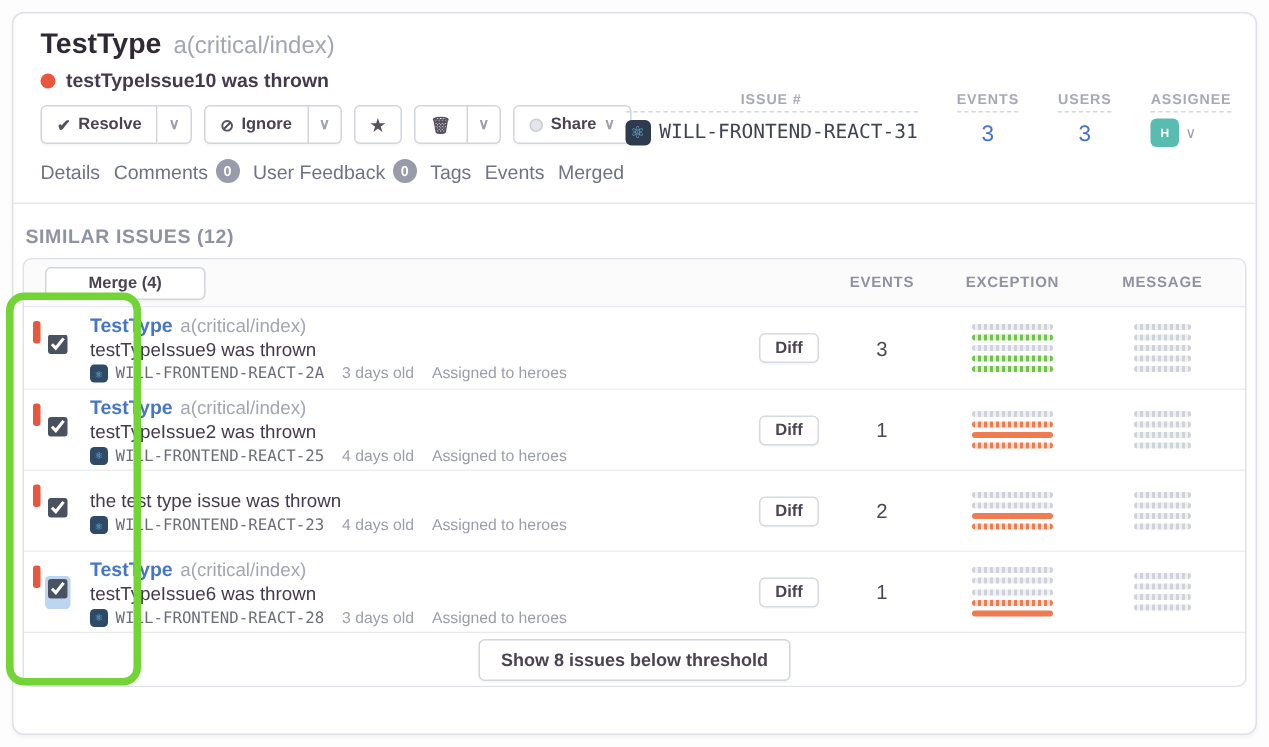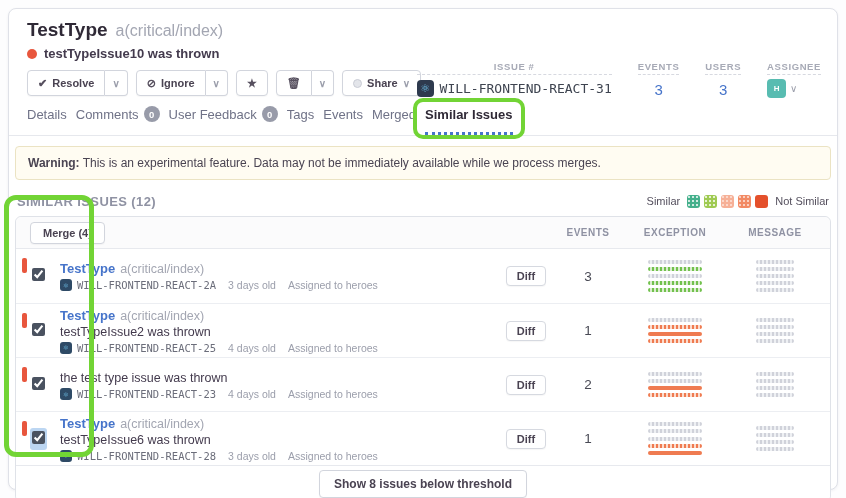--- a/index.html
+++ b/index.html
@@ -49,21 +49,21 @@
   .legend { display:flex; align-items:center; gap:3px; font-size:11px; color:#55505e; }
   .sw { width:13px; height:13px; border-radius:3px; display:inline-block; }
   .sw.teal-dot   { background-color:#45b08c; background-image:radial-gradient(rgba(255,255,255,.75) 1px, transparent 1.4px); background-size:4px 4px; }
   .sw.green-dot  { background-color:#9fca52; background-image:radial-gradient(rgba(255,255,255,.75) 1px, transparent 1.4px); background-size:4px 4px; }
   .sw.salmon     { background-color:#f6b097; background-image:radial-gradient(rgba(255,255,255,.5) 1px, transparent 1.4px); background-size:4px 4px; }
   .sw.salmon-dot { background-color:#f28a64; background-image:radial-gradient(rgba(255,255,255,.6) 1px, transparent 1.4px); background-size:4px 4px; }
   .sw.red-solid  { background-color:#e4502b; }
   .panel { margin:0 6px; border:1px solid #dfe2e8; border-radius:6px; background:#fff; }
   .panel-hdr { display:flex; align-items:center; justify-content:space-between; height:32px; padding:0 10px 0 14px;
                background:#fbfbfc; border-bottom:1px solid #e7e9ee; border-radius:6px 6px 0 0; }
-  .merge-btn { background:#fff; border:1px solid #d2d5dd; border-radius:4px; padding:4px 12px; font-size:11px; font-weight:bold;
+  .merge-btn { background:#fff; border:1px solid #d2d5dd; border-radius:4px; padding:4px 28px; font-size:11px; font-weight:bold;
                color:#4a4352; cursor:pointer; box-shadow:0 1px 1px rgba(40,40,60,.04); }
   .col-heads { display:flex; align-items:center; }
   .col-head { font-size:10px; font-weight:bold; color:#8f92a3; letter-spacing:.5px; text-align:center; }
   .col-events { width:64px; } .col-exc { width:110px; } .col-msg { width:90px; }
   .row { display:flex; align-items:center; height:54px; padding:0 10px 0 0; position:relative; }
   .row + .row { border-top:1px solid #eceef2; }
   .level-bar { position:absolute; left:6px; top:9px; width:5px; height:15px; border-radius:2px; background:#e8563d; }
   .cb-cell { width:44px; display:flex; justify-content:center; }
   .cb-wrap { padding:2px; border-radius:3px; }
   .cb-wrap.focus { background:#bcd6f2; }
@@ -180,61 +180,45 @@
       <span>Comments</span>
       <span class="badge">0</span>
     </div>
     <div class="tab">
       <span>User Feedback</span>
       <span class="badge">0</span>
     </div>
     <div class="tab">Tags</div>
     <div class="tab">Events</div>
     <div class="tab">Merged</div>
-    <div class="tab-hl">
-      <div class="tab active">Similar Issues</div>
-    </div>
   </div>
 
-  <div class="warn">
-    <b>Warning:</b><span> This is an experimental feature. Data may not be immediately available while we process merges.</span>
-  </div>
 
   <div class="sim-head">
     <span class="sim-title">SIMILAR ISSUES (12)</span>
-    <div class="legend">
-      <span>Similar</span>
-      <span style="display:inline-flex;gap:4px;margin:0 4px;">
-          <span class="sw teal-dot"></span>
-          <span class="sw green-dot"></span>
-          <span class="sw salmon"></span>
-          <span class="sw salmon-dot"></span>
-          <span class="sw red-solid"></span>
-        </span>
-      <span>Not Similar</span>
-    </div>
   </div>
 
   <div class="panel">
     <div class="panel-hdr">
       <button class="merge-btn">Merge (4)</button>
       <div class="col-heads">
         <div class="col-head col-events">EVENTS</div>
         <div class="col-head col-exc">EXCEPTION</div>
         <div class="col-head col-msg">MESSAGE</div>
       </div>
     </div>
 
     <div class="row">
       <span class="level-bar"></span>
       <div class="cb-cell">
           <span class="cb-wrap"><input type="checkbox" checked="" style=""></span>
         </div>
       <div class="row-main">
         <div class="r-line1"><span class="r-type">TestType</span><span class="r-culprit">a(critical/index)</span></div>
+        <div class="r-line2">testTypeIssue9 was thrown</div>
         <div class="r-line3">
           <span class="r-short">
               <span class="mini-icon">⚛</span>
               <span>WILL-FRONTEND-REACT-2A</span>
             </span>
           <span class="r-meta">3 days old</span>
           <span class="r-meta">Assigned to heroes</span>
         </div>
       </div>
       <div class="col-diff"><button class="diff-btn">Diff</button></div>

